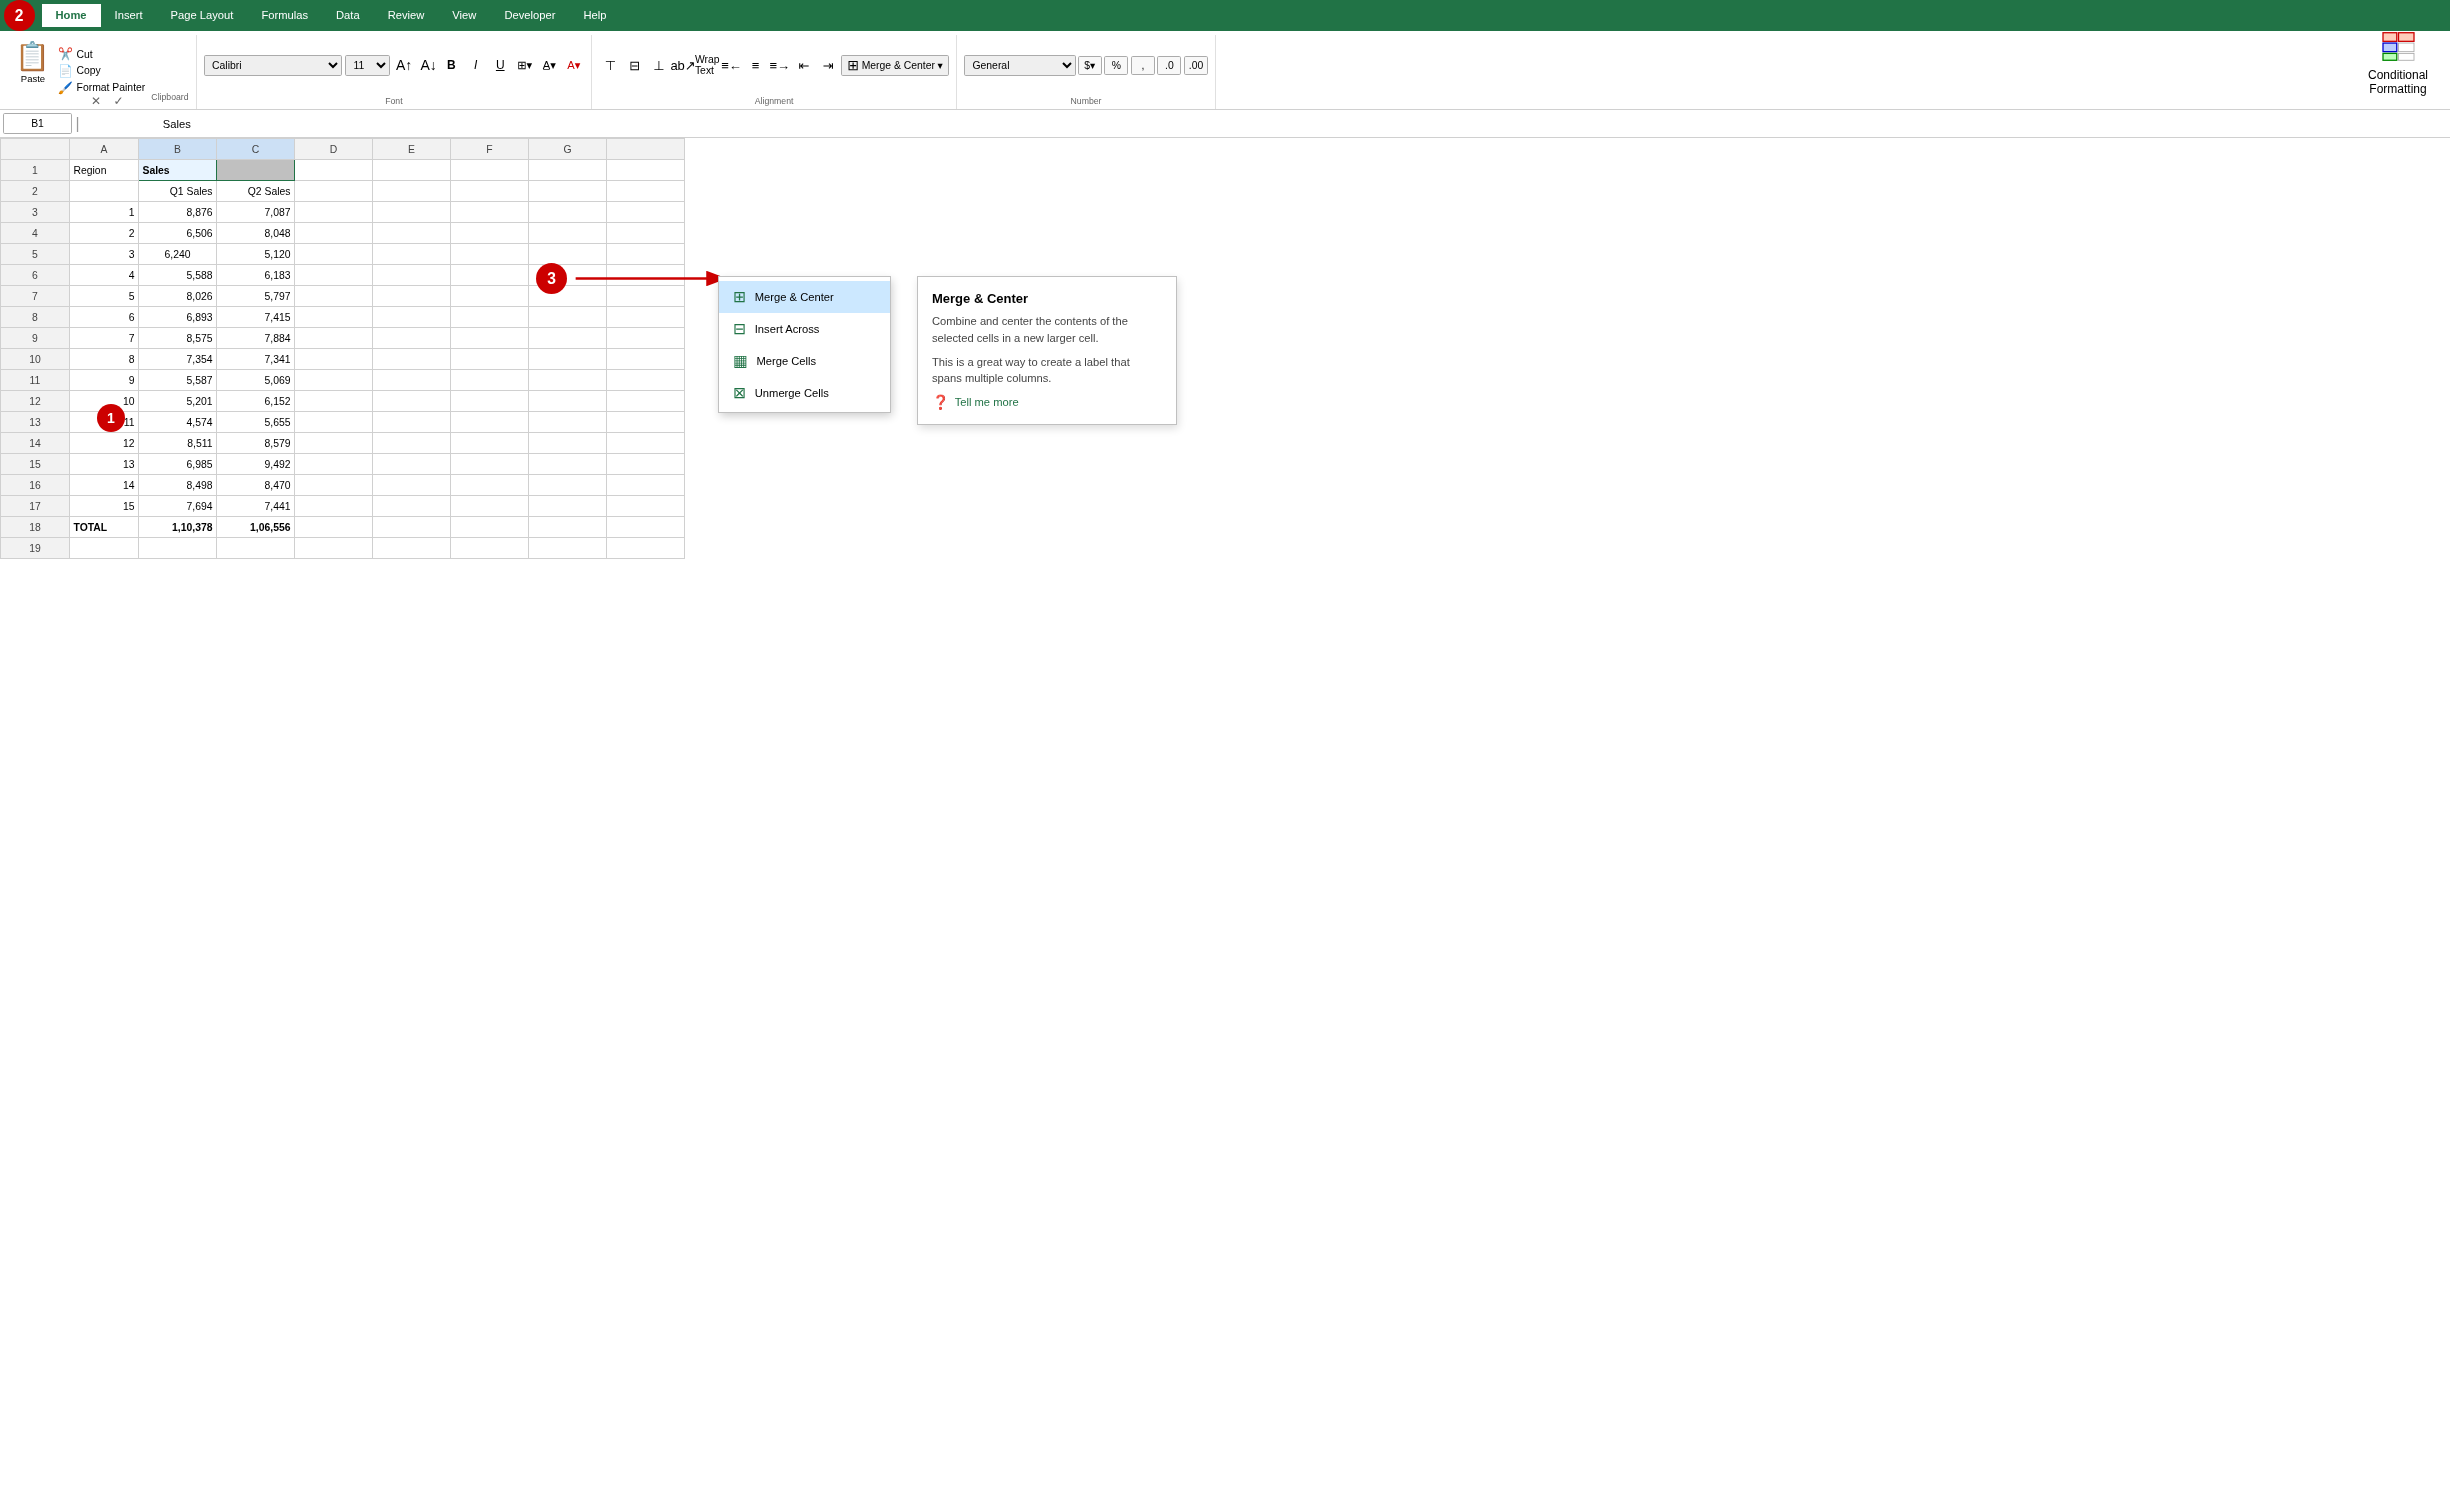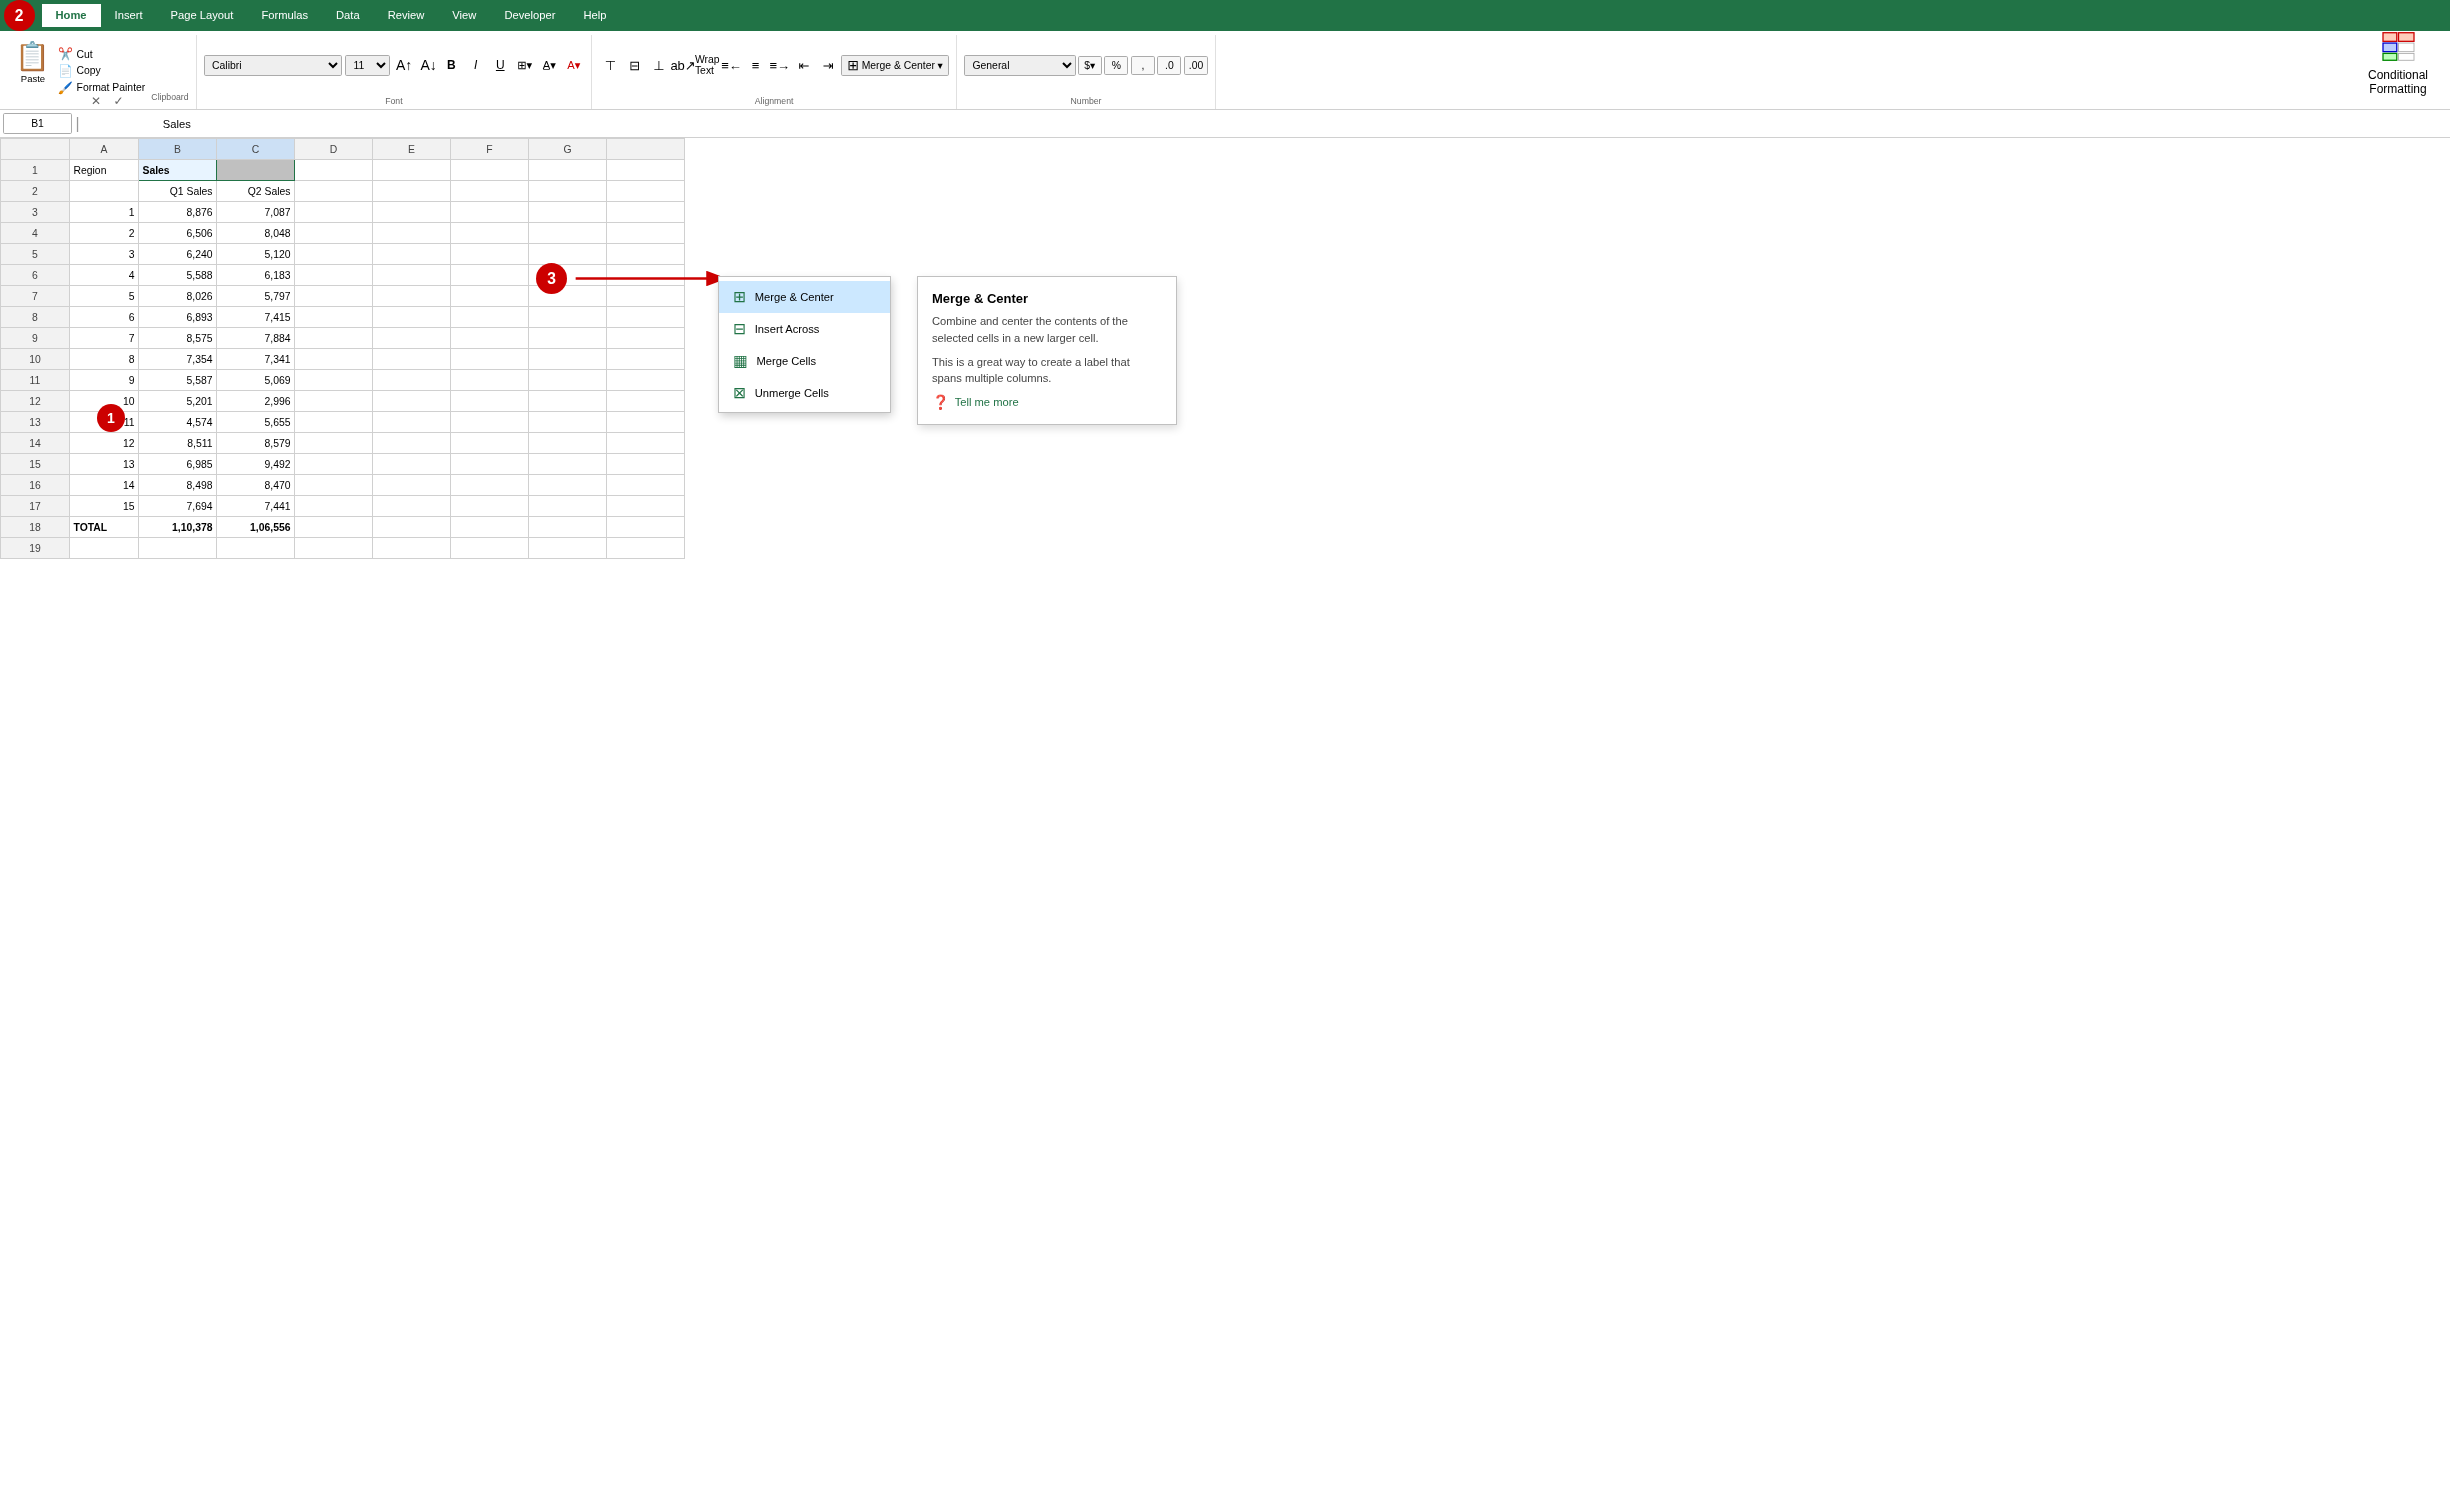--- a/index.html
+++ b/index.html
@@ -330,21 +330,21 @@
             <td style="text-align: right;">8,048</td>
             <td></td>
             <td></td>
             <td></td>
             <td></td>
             <td></td>
           </tr>
           <tr>
             <td class="row-num">5</td>
             <td style="text-align: right;">3</td>
-            <td style="text-align: right;">6,240</td>
+            <td style="text-align: center;">6,240</td>
             <td style="text-align: right;">5,120</td>
             <td></td>
             <td></td>
             <td></td>
             <td></td>
             <td></td>
           </tr>
           <tr>
             <td class="row-num">6</td>
             <td style="text-align: right;">4</td>
@@ -408,21 +408,21 @@
             <td></td>
             <td></td>
             <td></td>
             <td></td>
             <td></td>
           </tr>
           <tr>
             <td class="row-num">12</td>
             <td style="text-align: right;">10</td>
             <td style="text-align: right;">5,201</td>
-            <td style="text-align: right;">2,996</td>
+            <td style="text-align: right;">6,152</td>
             <td></td>
             <td></td>
             <td></td>
             <td></td>
             <td></td>
           </tr>
           <tr>
             <td class="row-num">13</td>
             <td style="text-align: right;">11</td>
             <td style="text-align: right;">4,574</td>

